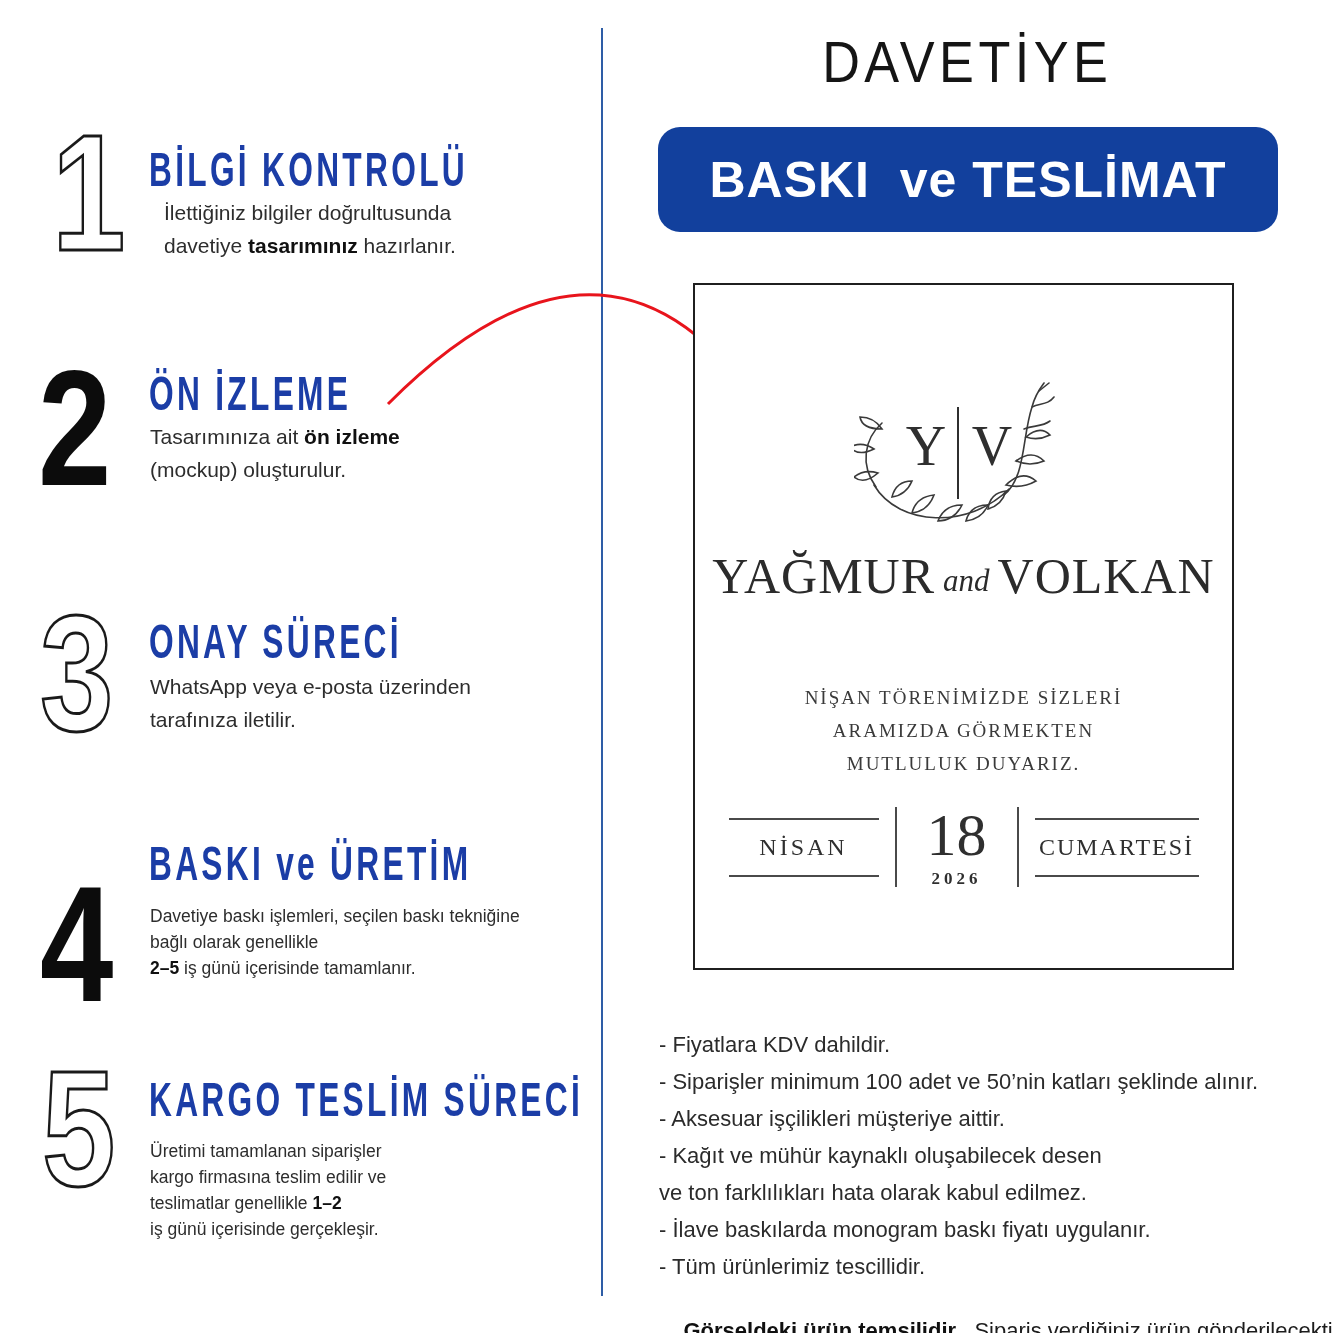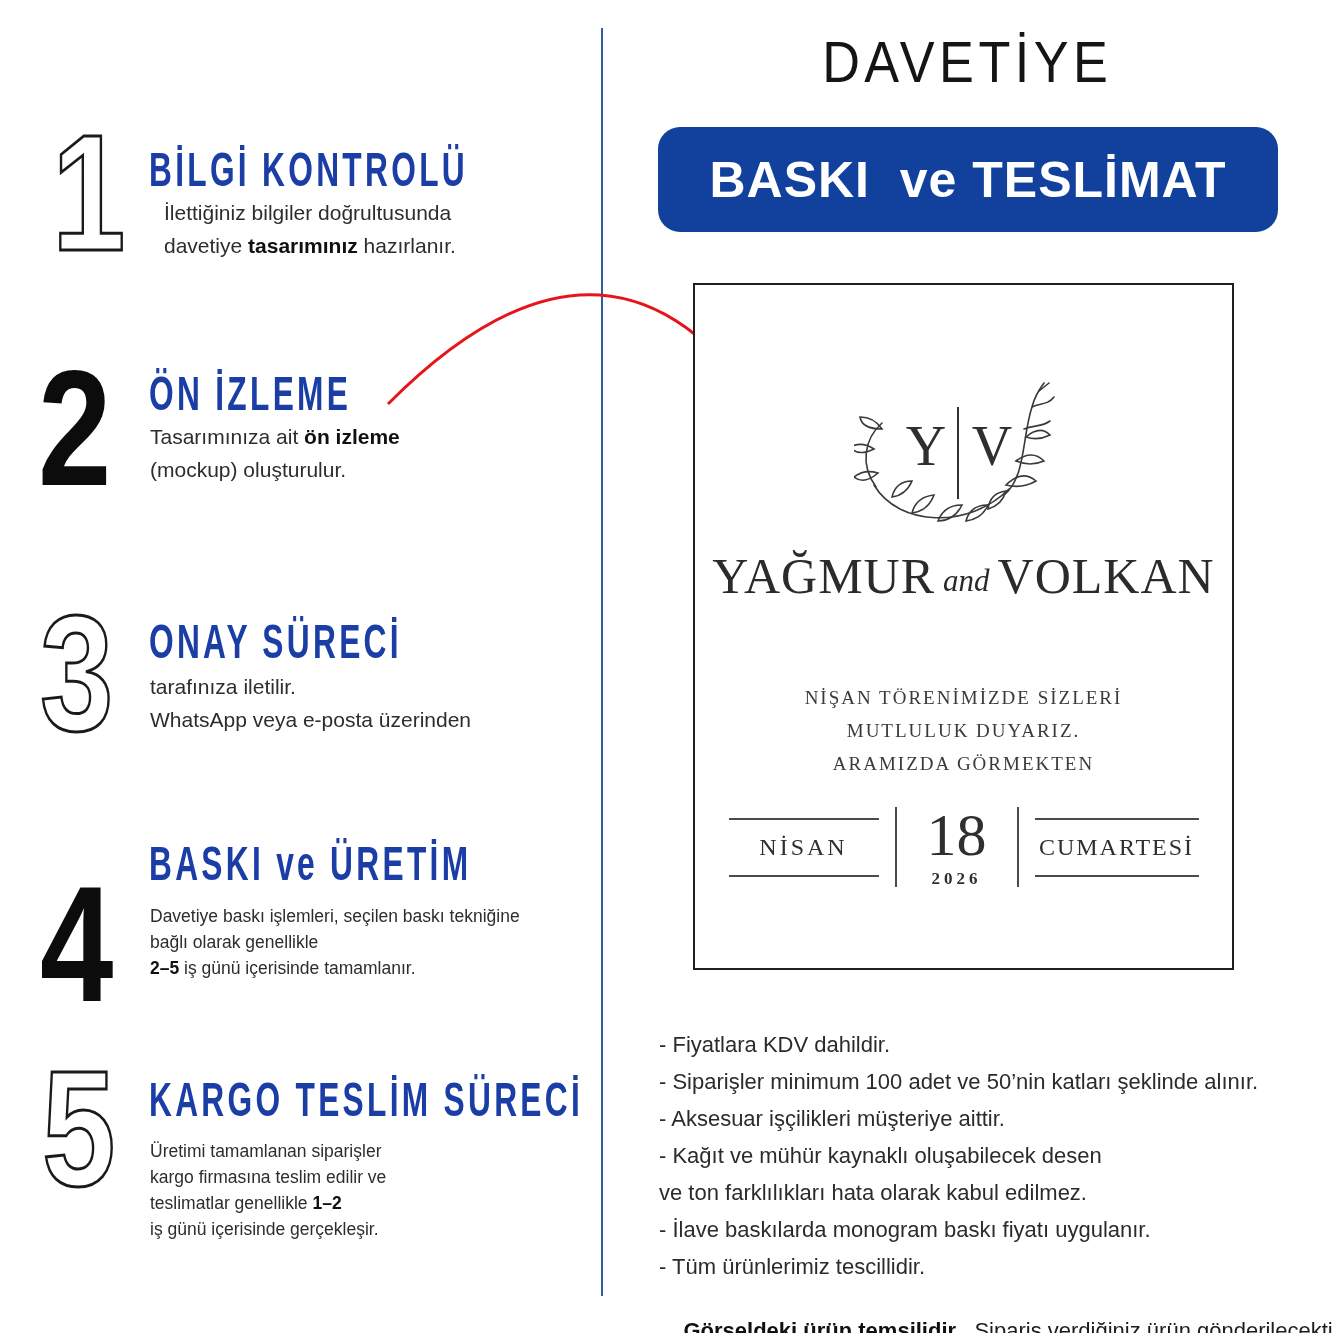--- a/index.html
+++ b/index.html
@@ -73,22 +73,22 @@
     <div class="step-body" style="left:150px;top:420px;">
       <span class="ln"><span>Tasarımınıza ait </span><span class="b">ön izleme</span></span>
       <span class="ln"><span>(mockup) oluşturulur.</span></span>
     </div>
   </div>
 
   <div>
     <div class="num outline" style="left:40px;top:591px;">3</div>
     <div class="step-title" style="left:149px;top:618px;">ONAY SÜRECİ</div>
     <div class="step-body" style="left:150px;top:670px;">
+      <span class="ln"><span>WhatsApp veya e-posta üzerinden</span></span>
       <span class="ln"><span>tarafınıza iletilir.</span></span>
-      <span class="ln"><span>WhatsApp veya e-posta üzerinden</span></span>
     </div>
   </div>
 
   <div>
     <div class="num" style="left:40px;top:862px;">4</div>
     <div class="step-title" style="left:149px;top:840px;">BASKI ve ÜRETİM</div>
     <div class="step-body small" style="left:150px;top:903px;">
       <span class="ln"><span>Davetiye baskı işlemleri, seçilen baskı tekniğine</span></span>
       <span class="ln"><span>bağlı olarak genellikle</span></span>
       <span class="ln"><span class="b">2–5</span><span> iş günü içerisinde tamamlanır.</span></span>
@@ -149,22 +149,22 @@
       </g>
       <line x1="104" y1="30" x2="104" y2="122" stroke="#2f2f2f" stroke-width="2"></line>
     </svg>
 
     <div class="names">
       <span>YAĞMUR</span><span class="and">and</span><span>VOLKAN</span>
     </div>
 
     <div class="message">
       <div>NİŞAN TÖRENİMİZDE SİZLERİ</div>
+      <div>ARAMIZDA GÖRMEKTEN</div>
       <div>MUTLULUK DUYARIZ.</div>
-      <div>ARAMIZDA GÖRMEKTEN</div>
     </div>
 
     <div class="daterow">
       <div class="d-month">NİSAN</div>
       <div class="d-bar"></div>
       <div class="d-day">
         <div class="d-daynum">18</div>
         <div class="d-year">2026</div>
       </div>
       <div class="d-bar"></div>

